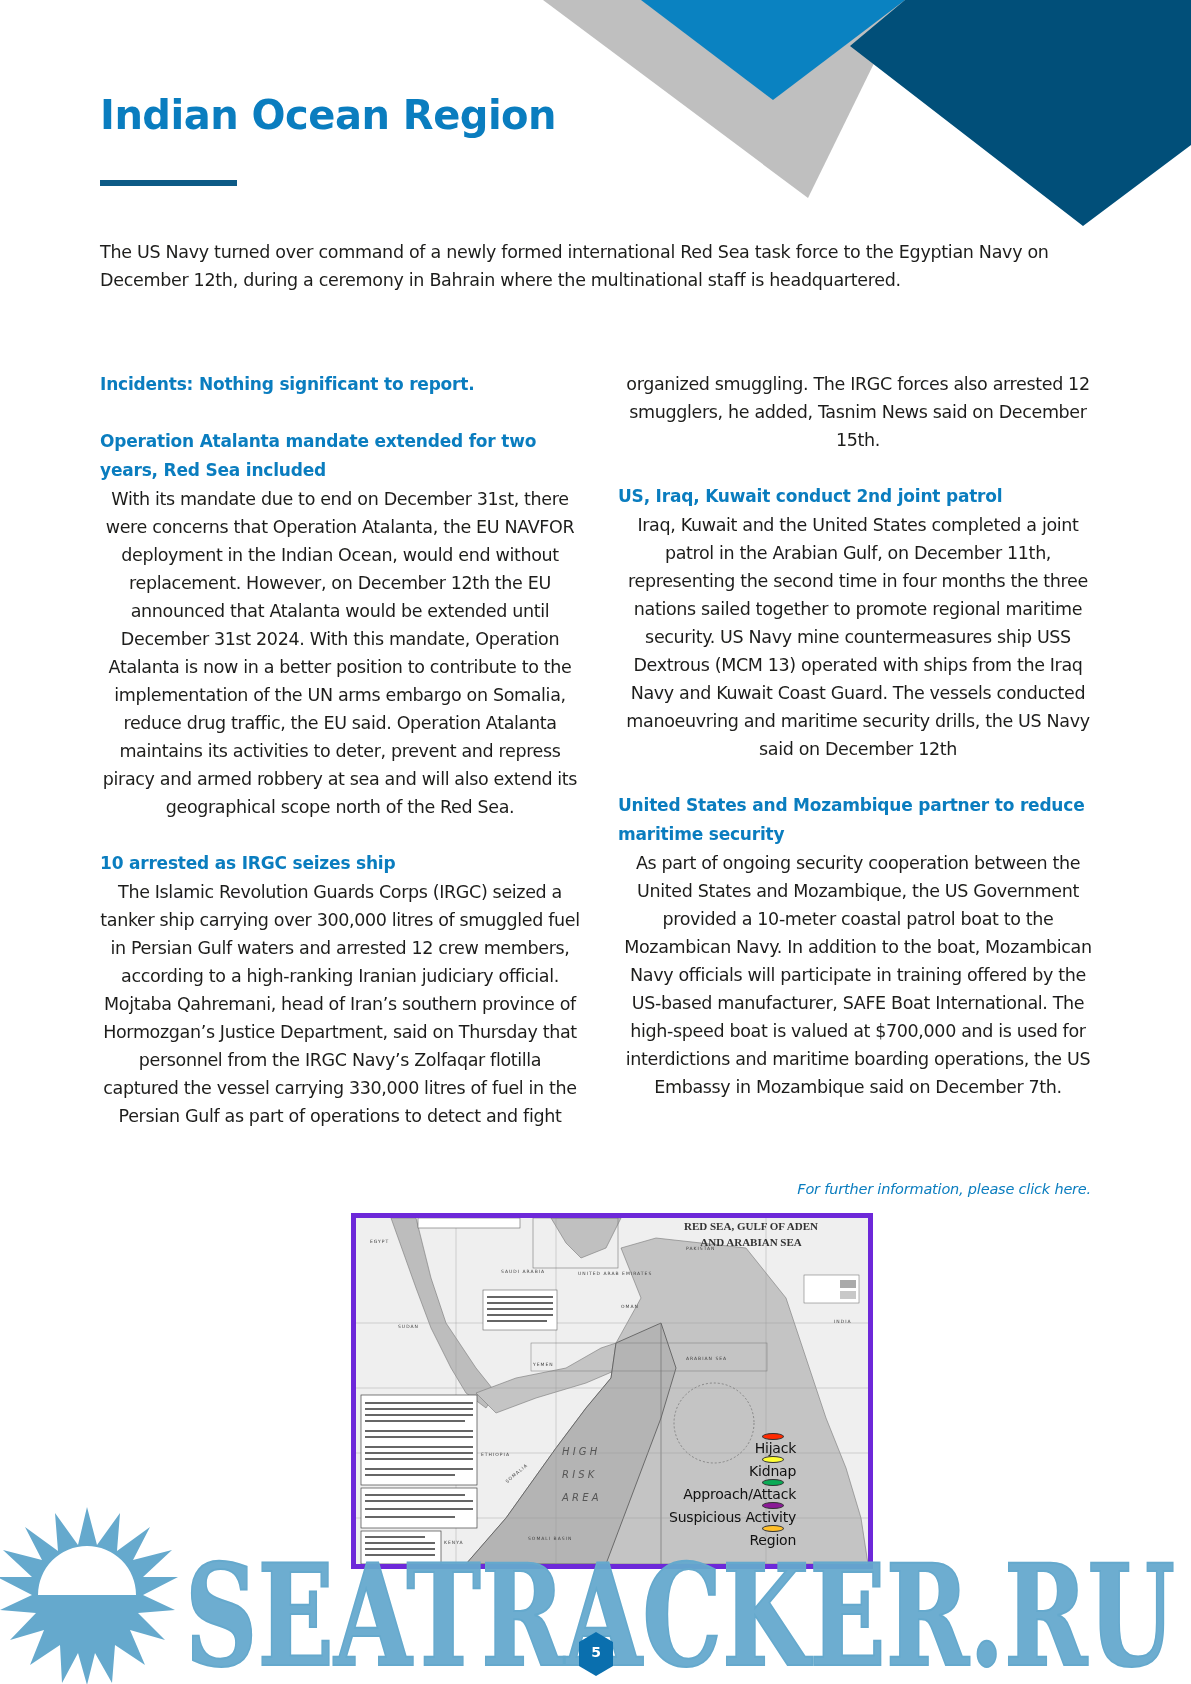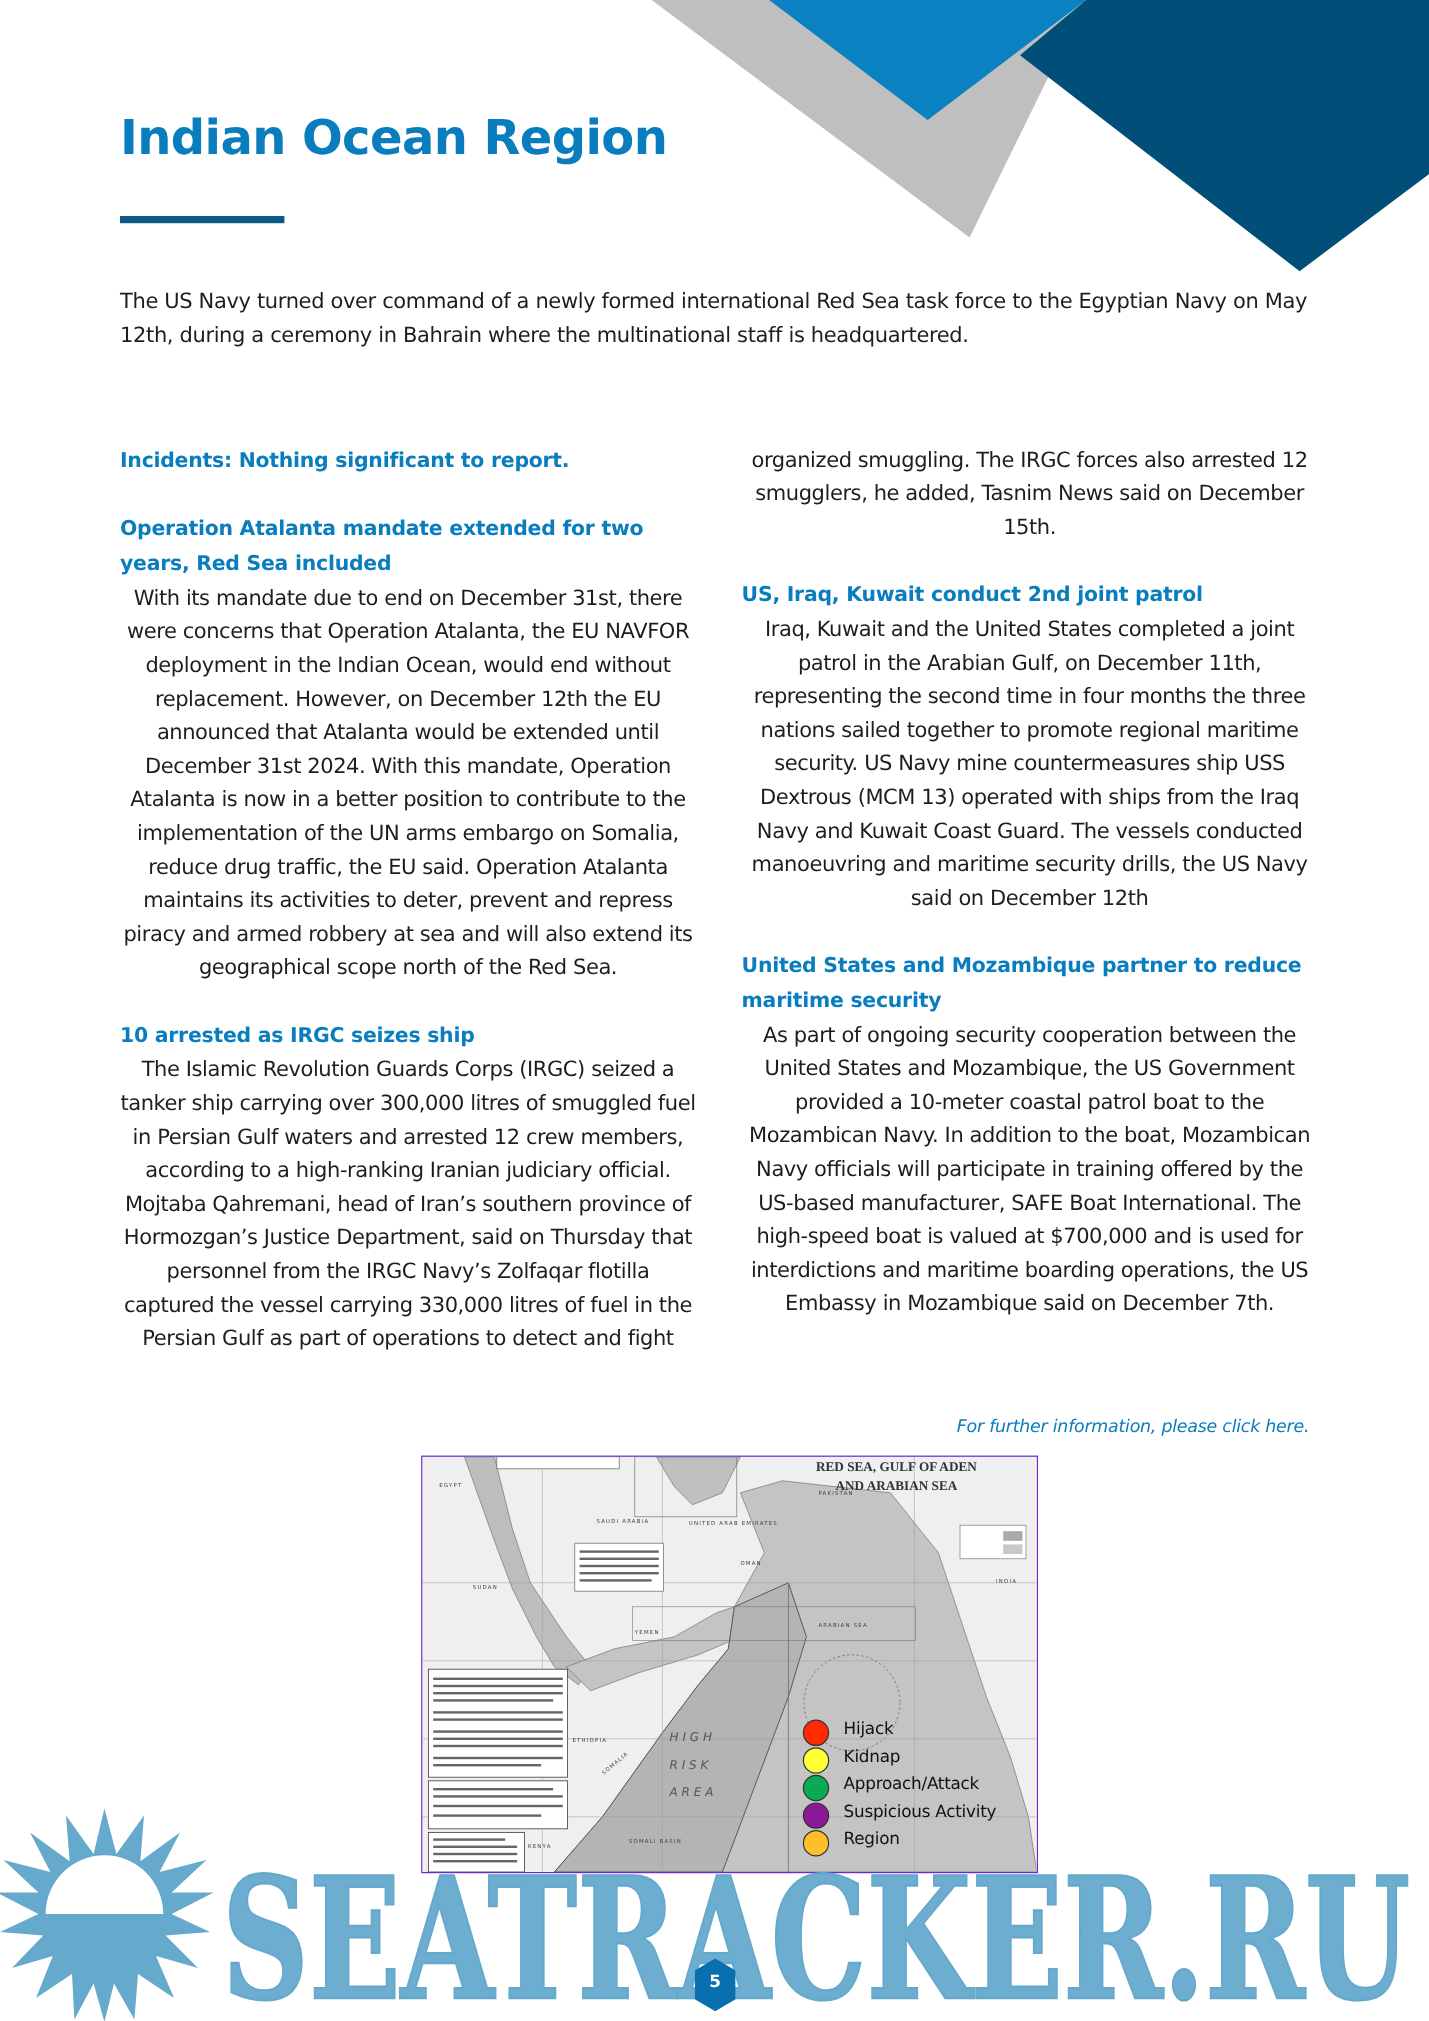--- a/index.html
+++ b/index.html
@@ -34,24 +34,24 @@
     text-align: center;
   }
   .gap { height: 28px; }
   .more-link {
     position: absolute; right: 100px; top: 1181px;
     font-style: italic; font-weight: normal; color: #0a7dbf; font-size: 14.5px;
     text-decoration: none; letter-spacing: -0.2px; margin-left: 24px;
   }
   .map {
     position: absolute; left: 351px; top: 1213px; width: 512px; height: 346px;
-    border: 1px solid #6d28d9; background: #ececec; overflow: hidden;
+    border: 5px solid #6d28d9; background: #ececec; overflow: hidden;
   }
   .legend { position: absolute; left: 669px; top: 1433px; }
-  .legend-item { display: flex; align-items: flex-start; height: 23px; }
+  .legend-item { display: flex; align-items: flex-end; height: 23px; flex-direction: column; }
   .dot { width: 22px; height: 22px; border-radius: 50%; border: 1px solid #333; box-sizing: border-box; margin-right: 12px; }
   .legend-label { font-size: 14px; color: #111; letter-spacing: -0.2px; }
   .watermark { position: absolute; left: 0; top: 1505px; width: 1191px; height: 179px; pointer-events: none; }
   .page-num {
     position: absolute; left: 579px; top: 1632px; width: 34px; height: 44px;
   }
   .page-num span {
     position: absolute; left: 0; top: 12px; width: 34px; text-align: center;
     color: #fff; font-weight: bold; font-size: 14px;
   }
@@ -61,21 +61,21 @@
 
 <svg class="decor" width="1191" height="260" viewBox="0 0 1191 260">
   <polygon points="543,0 905,0 808,198" fill="#bfbfbf"></polygon>
   <polygon points="641,0 905,0 773,100" fill="#0a82c1"></polygon>
   <polygon points="848,0 1191,0 1191,145 1083,226 850,46 905,0" fill="#014f79"></polygon>
 </svg>
 
 <h1 class="title">Indian Ocean Region</h1>
 <div class="title-rule"></div>
 
-<p class="intro">The US Navy turned over command of a newly formed international Red Sea task force to the Egyptian Navy on May 12th, during a ceremony in Bahrain where the multinational staff is headquartered.</p>
+<p class="intro">The US Navy turned over command of a newly formed international Red Sea task force to the Egyptian Navy on December 12th, during a ceremony in Bahrain where the multinational staff is headquartered.</p>
 
 <div class="col col-left">
   <h2 class="h">Incidents: Nothing significant to report.</h2>
   <div class="gap"></div>
   <h2 class="h">Operation Atalanta mandate extended for two years, Red Sea included</h2>
   <p class="p">With its mandate due to end on December 31st, there were concerns that Operation Atalanta, the EU NAVFOR deployment in the Indian Ocean, would end without replacement. However, on December 12th the EU announced that Atalanta would be extended until December 31st 2024. With this mandate, Operation Atalanta is now in a better position to contribute to the implementation of the UN arms embargo on Somalia, reduce drug traffic, the EU said. Operation Atalanta maintains its activities to deter, prevent and repress piracy and armed robbery at sea and will also extend its geographical scope north of the Red Sea.</p>
   <div class="gap"></div>
   <h2 class="h">10 arrested as IRGC seizes ship</h2>
   <p class="p">The Islamic Revolution Guards Corps (IRGC) seized a tanker ship carrying over 300,000 litres of smuggled fuel in Persian Gulf waters and arrested 12 crew members, according to a high-ranking Iranian judiciary official. Mojtaba Qahremani, head of Iran’s southern province of Hormozgan’s Justice Department, said on Thursday that personnel from the IRGC Navy’s Zolfaqar flotilla captured the vessel carrying 330,000 litres of fuel in the Persian Gulf as part of operations to detect and fight</p>
 </div>

